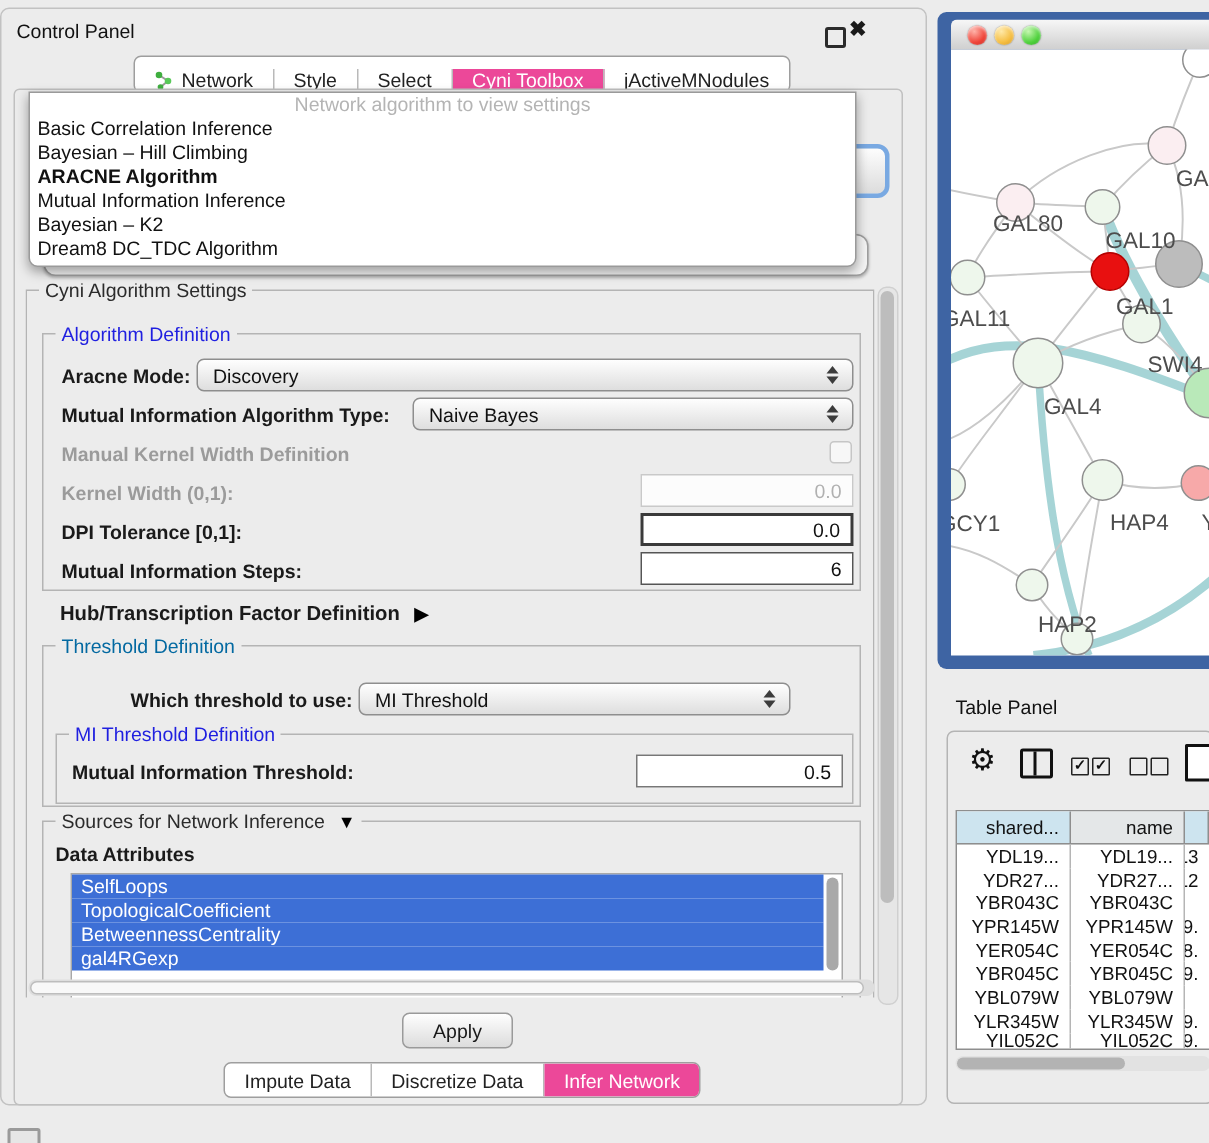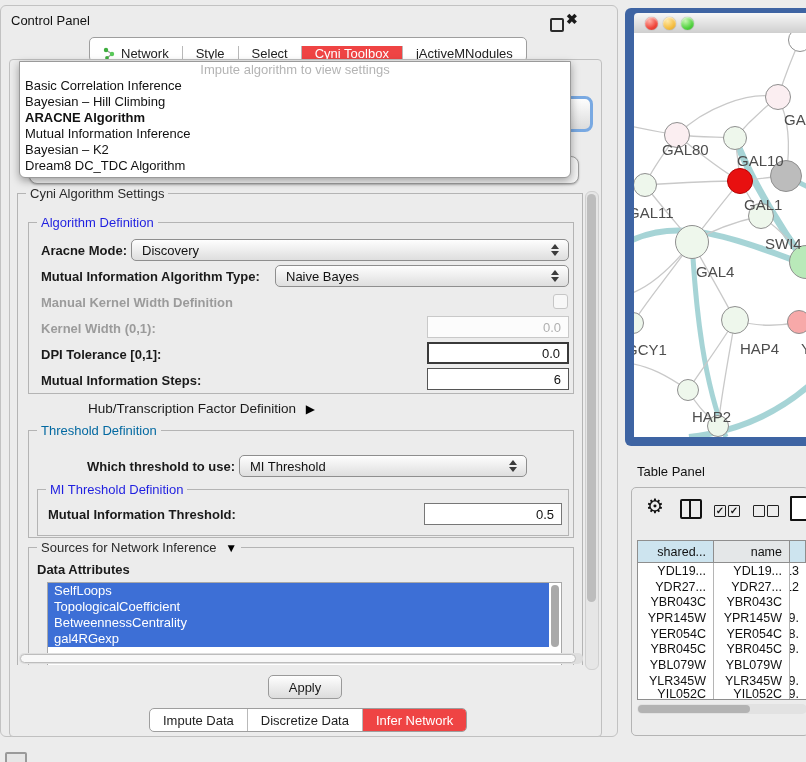--- a/index.html
+++ b/index.html
@@ -11,21 +11,21 @@
       border:1px solid #c2c2c2;border-radius:6px;}
   .cp-title{position:absolute;left:10px;top:7px;font-size:13px;color:#111;}
   .float-ic{position:absolute;left:549px;top:12px;width:10px;height:10px;border:2px solid #2b2b2b;border-radius:2px;}
   .close-ic{position:absolute;left:565px;top:5px;font-size:14px;font-weight:bold;color:#1a1a1a;}
 
   .tabbar{position:absolute;left:88px;top:31px;height:23px;display:flex;background:#fff;
       border:1px solid #9e9e9e;border-radius:5px;overflow:hidden;align-items:flex-end;}
   .tab{display:flex;align-items:center;justify-content:center;font-size:13px;color:#222;
       padding:0 13px;border-right:1px solid #b9b9b9;white-space:nowrap;}
   .tab:last-child{border-right:none;}
-  .tab.sel{background:#ef4444;color:#fff;}
+  .tab.sel{background:#ec4899;color:#fff;}
   .net-ic{width:13px;height:13px;margin-right:5px;}
 
   .content{position:absolute;left:8px;top:53px;width:591px;height:676px;background:#ececec;
       border:1px solid #c0c0c0;border-radius:4px;}
 
   
   .popup{position:absolute;left:18px;top:55px;width:550px;background:#fff;z-index:50;
       border:1px solid #9a9a9a;border-radius:0 0 6px 6px;box-shadow:0 3px 8px rgba(0,0,0,.35);
       padding-bottom:3px;}
   .pitem{height:16px;line-height:16px;font-size:13px;padding-left:5px;color:#111;}
@@ -197,21 +197,21 @@
           <div class="tinput dark" style="left:398px;top:119px;width:142px;">
             <span>0.0</span>
           </div>
 
           <span class="flabel" style="left:12px;top:150px;">Mutual Information Steps:</span>
           <div class="tinput" style="left:398px;top:145px;width:142px;border-color:#555;">
             <span>6</span>
           </div>
         </div>
 
-        <span class="flabel" style="left:22px;top:207px;font-weight:normal;font-size:13.5px;margin-left:48px;">
+        <span class="flabel" style="left:22px;top:207px;font-weight:bold;font-size:13.5px;">
           <span>Hub/Transcription Factor Definition</span>
           <span class="disc-arrow" style="margin-left:6px;">▶</span>
         </span>
 
         <div class="fieldset" style="left:10px;top:236px;width:544px;height:106px;">
           <span class="legend green">Threshold Definition</span>
 
           <span class="flabel" style="left:58px;top:28px;">Which threshold to use:</span>
           <div class="combo" style="left:210px;top:24px;width:288px;">
             <span>MI Threshold</span>
@@ -264,21 +264,21 @@
       </div>
       <div class="tab">
         <span>Discretize Data</span>
       </div>
       <div class="tab sel">
         <span>Infer Network</span>
       </div>
     </div>
 
     <div class="popup">
-      <div class="pitem prompt">Impute algorithm to view settings</div>
+      <div class="pitem prompt">Network algorithm to view settings</div>
       <div class="pitem">Basic Correlation Inference</div>
       <div class="pitem">Bayesian – Hill Climbing</div>
       <div class="pitem bold">ARACNE Algorithm</div>
       <div class="pitem">Mutual Information Inference</div>
       <div class="pitem">Bayesian – K2</div>
       <div class="pitem">Dream8 DC_TDC Algorithm</div>
     </div>
   </section>
 
   <section class="netwin">

